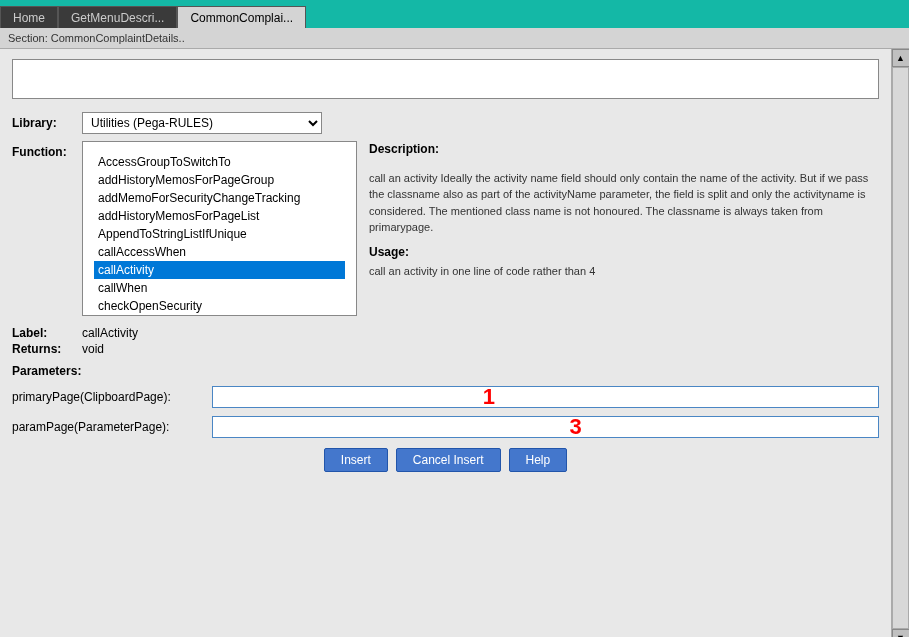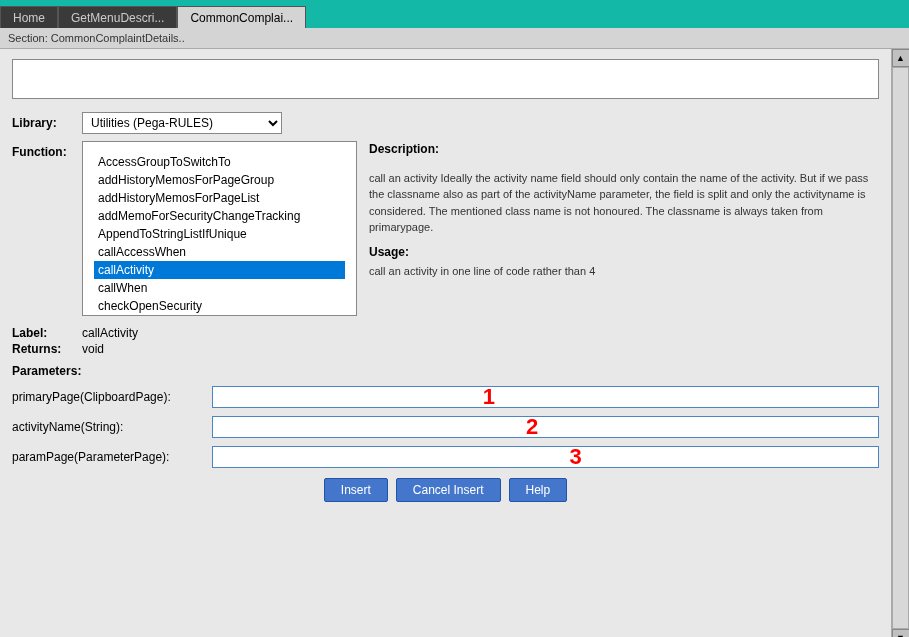--- a/index.html
+++ b/index.html
@@ -109,21 +109,21 @@
       min-width: 70px;
       font-size: 12px;
     }
 
     
     .library-select {
       border: 1px solid #888;
       background: white;
       padding: 2px 4px;
       font-size: 12px;
-      width: 200px;
+      width: 240px;
       appearance: auto;
     }
 
     
     .function-section {
       display: flex;
       margin-bottom: 10px;
       align-items: flex-start;
     }
     .function-label {
@@ -274,22 +274,22 @@
       </select>
     </div>
 
     
     <div class="function-section">
       <span class="function-label">Function:</span>
       <div class="function-list-container">
         <ul class="function-list">
           <li>AccessGroupToSwitchTo</li>
           <li>addHistoryMemosForPageGroup</li>
+          <li>addMemoForSecurityChangeTracking</li>
           <li>addHistoryMemosForPageList</li>
-          <li>addMemoForSecurityChangeTracking</li>
           <li>AppendToStringListIfUnique</li>
           <li>callAccessWhen</li>
           <li class="selected">callActivity</li>
           <li>callWhen</li>
           <li>checkOpenSecurity</li>
           <li>ConvertExprToLabel</li>
         </ul>
       </div>
 
       <div class="description-panel">
@@ -315,25 +315,20 @@
     
     <div class="params-section">
       <div class="params-title">Parameters:</div>
 
       <div class="param-row">
         <span class="param-label">primaryPage(ClipboardPage):</span>
         <input class="param-input" type="text" style="">
         <span class="param-number" style="left:55%; color:red; font-size:22px; font-weight:bold; position:absolute;">1</span>
       </div>
 
-      <div class="param-row">
-        <span class="param-label">activityName(String):</span>
-        <input class="param-input" type="text" style="">
-        <span class="param-number" style="left:60%; color:red; font-size:22px; font-weight:bold; position:absolute;">2</span>
-      </div>
 
       <div class="param-row">
         <span class="param-label">paramPage(ParameterPage):</span>
         <input class="param-input" type="text" style="">
         <span class="param-number" style="left:65%; color:red; font-size:22px; font-weight:bold; position:absolute;">3</span>
       </div>
     </div>
 
     
     <div class="buttons-row">

